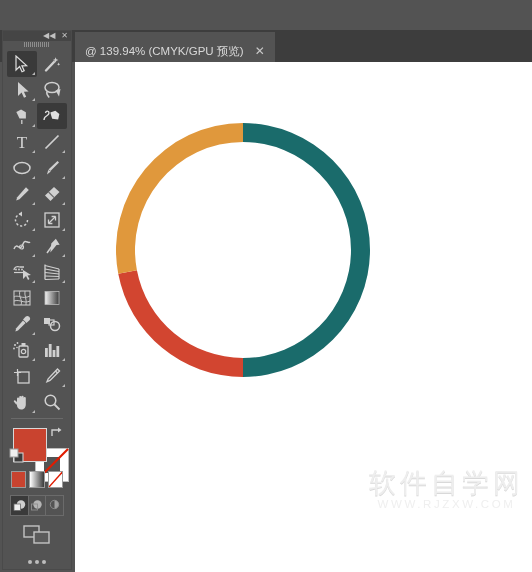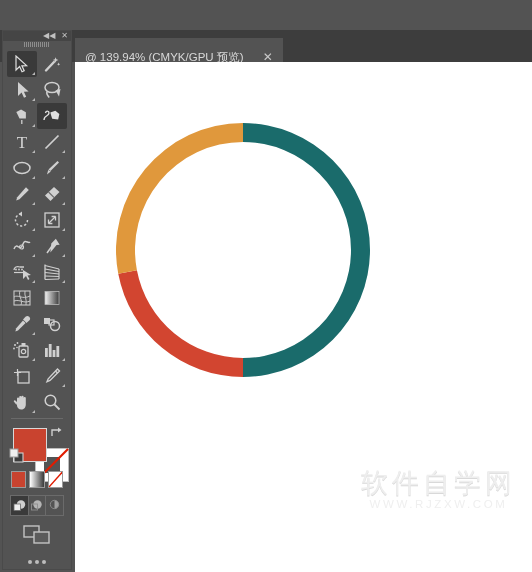--- a/index.html
+++ b/index.html
@@ -39,22 +39,21 @@
 
   
   .tabbar {
     position: absolute; left: 0; top: 30px; width: 532px; height: 32px;
     background: #3d3d3d;
   }
   .doc-tab {
     position: absolute; left: 75px; top: 2px; height: 38px;
     background: #535353;
     display: flex; align-items: center; padding: 0 8px 0 10px;
-    gap: 17px;
-    margin-top: 6px;
+    gap: 9px;
   }
   .doc-tab-label { color: #d8d8d8; font-size: 11.5px; white-space: nowrap; }
   .doc-tab-close {
     color: #c9c9c9; font-size: 12px; line-height: 1;
     padding: 0 2px; cursor: pointer;
   }
 
   
   .toolpanel {
     position: absolute; left: 2px; top: 30px; width: 70px; height: 540px;
@@ -169,21 +168,21 @@
     position: absolute; left: 75px; top: 62px;
     width: 457px; height: 510px;
     background: #ffffff; overflow: hidden;
   }
   .artboard { position: absolute; inset: 0; background: #ffffff; }
 
   .chart-wrap {
     position: absolute; left: 28px; top: 48px; width: 280px; height: 280px;
   }
   .watermark {
-    position: absolute; right: 16px; bottom: 62px;
+    position: absolute; right: 8px; bottom: 62px;
     text-align: center; user-select: none; pointer-events: none;
   }
   .wm-cn {
     font-size: 27px; color: #eeeeee; letter-spacing: 4px;
     font-family: "DejaVu Sans", sans-serif; line-height: 1;
     text-shadow: 0 1px 0 #d9d9d9;
   }
   .wm-en {
     font-size: 11.5px; color: #efefef; letter-spacing: 2.6px;
     margin-top: 2px; font-family: "Liberation Sans", sans-serif;

